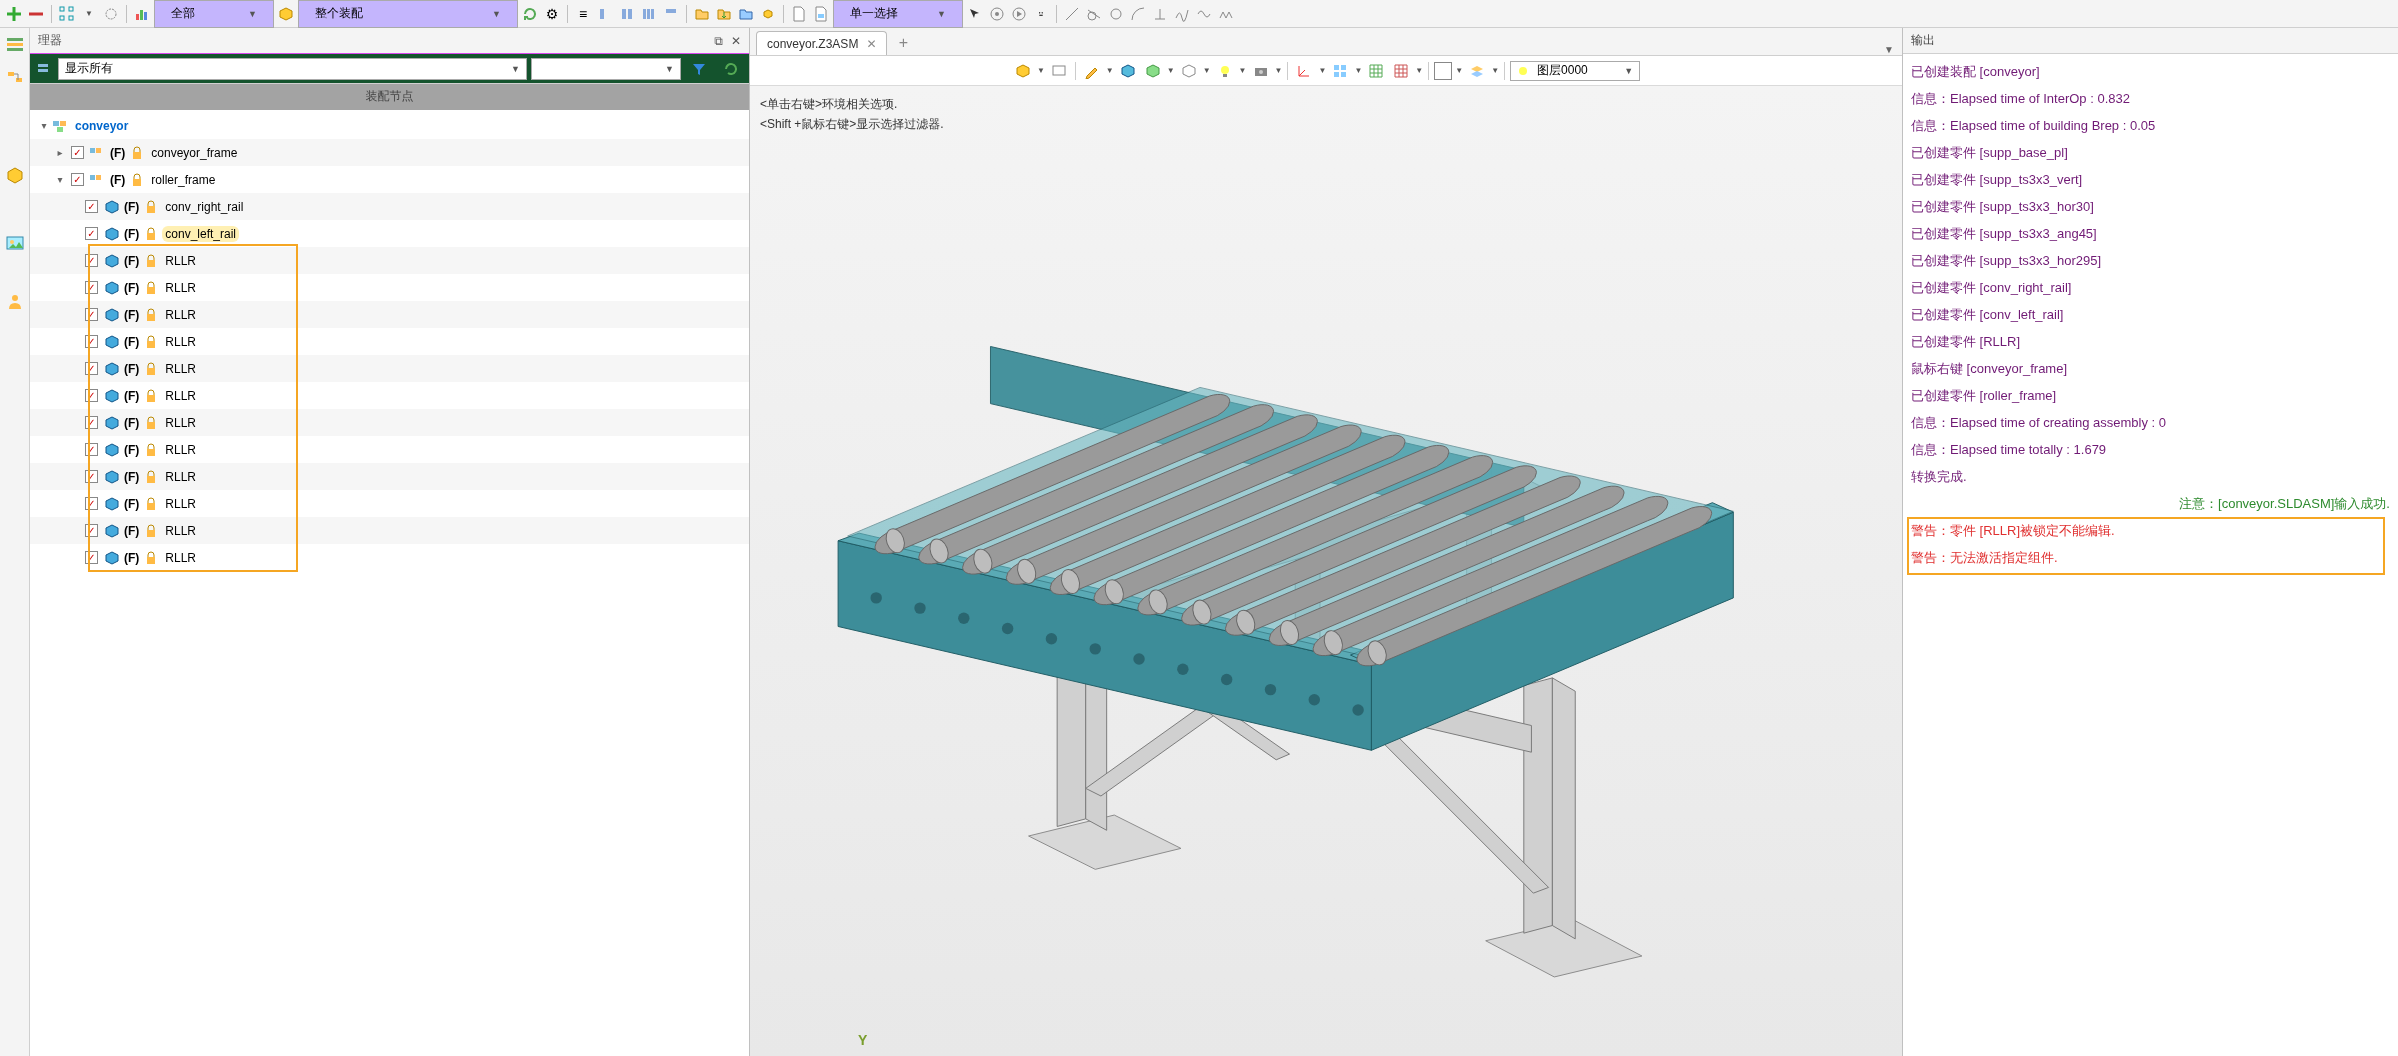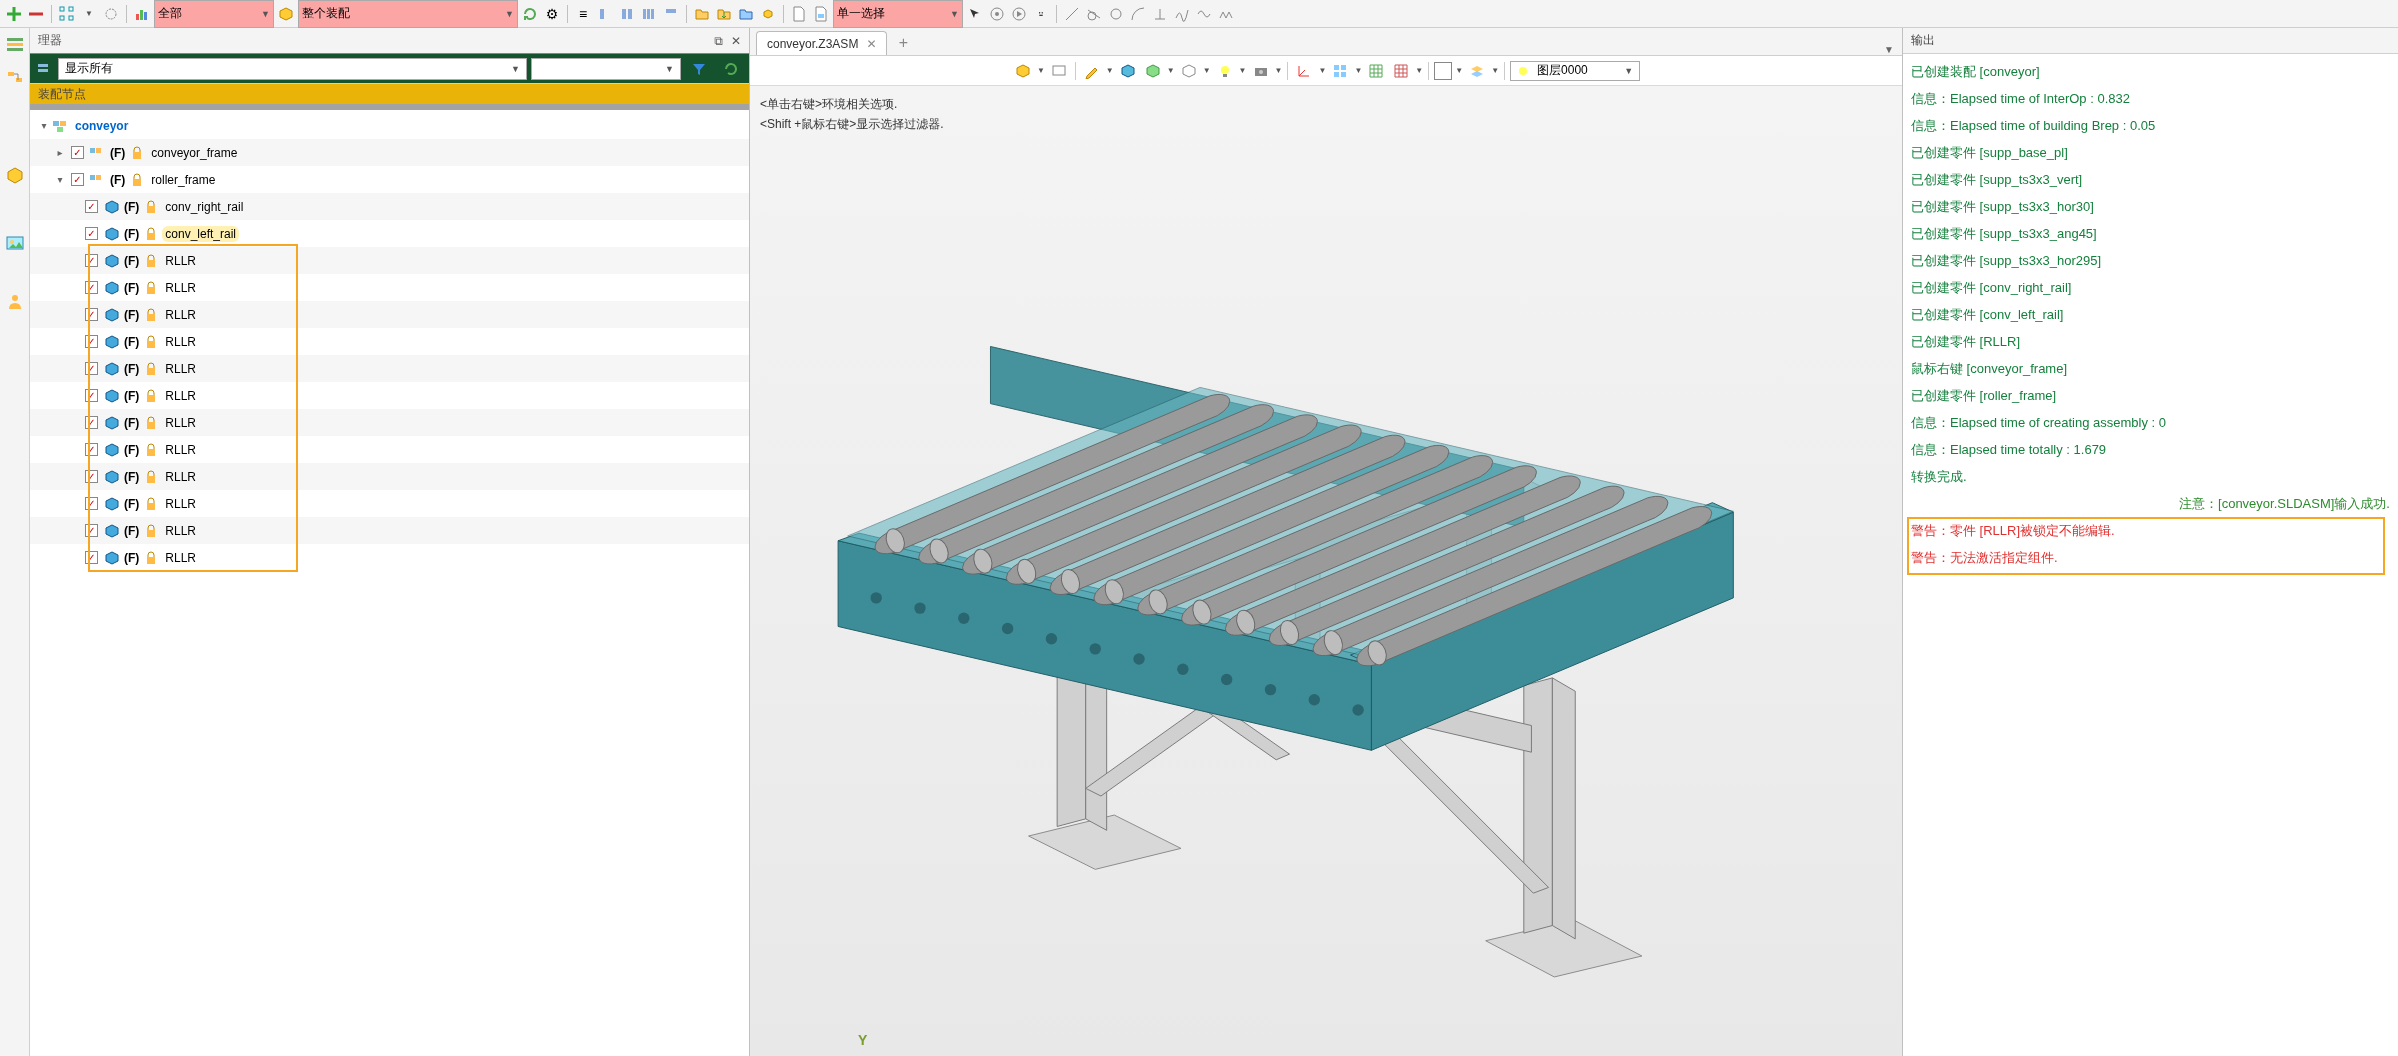--- a/index.html
+++ b/index.html
@@ -2,36 +2,36 @@
 <html><head>
 <meta charset="utf-8">
 <style>
 * { box-sizing: border-box; margin: 0; padding: 0; font-family: "Microsoft YaHei", "Segoe UI", sans-serif; font-size: 12px; }
 body { background: #f0f0f0; width: 2398px; height: 1056px; overflow: hidden; position: relative; }
 
 
 .top-toolbar { height: 28px; background: #f4f4f4; border-bottom: 1px solid #cfcfcf; display: flex; align-items: center; padding: 0 4px; gap: 2px; }
 .tb-icon { width: 20px; height: 20px; display: inline-flex; align-items: center; justify-content: center; cursor: pointer; border-radius: 2px; font-size: 14px; }
 .tb-sep { width: 1px; height: 18px; background: #c0c0c0; margin: 0 3px; }
-.tb-combo { height: 28px; border: 1px solid #aaa; background: #fca5a5; padding: 0 3px; font-size: 12px; display: inline-flex; align-items: center; min-width: 80px; justify-content: space-between; }
+.tb-combo { height: 28px; border: 1px solid #aaa; background: #c4b5fd; padding: 0 16px; font-size: 12px; display: inline-flex; align-items: center; min-width: 80px; justify-content: space-between; }
 .tb-combo .arrow { font-size: 9px; color: #555; margin-left: 6px; }
 
 
 .left-rail { position: absolute; left: 0; top: 28px; width: 30px; bottom: 0; background: #f4f4f4; border-right: 1px solid #cfcfcf; display: flex; flex-direction: column; align-items: center; padding-top: 4px; gap: 6px; }
 .left-rail .rail-btn { width: 26px; height: 26px; display: flex; align-items: center; justify-content: center; border-radius: 2px; cursor: pointer; }
 
 
 .manager { position: absolute; left: 30px; top: 28px; width: 720px; bottom: 0; background: #fff; border-right: 1px solid #c0c0c0; display: flex; flex-direction: column; }
 .mgr-header { height: 26px; background: #f4f4f4; border-bottom: 1px solid #d946ef; display: flex; align-items: center; padding: 0 8px; color: #555; font-size: 12px; justify-content: space-between; gap: 8px; }
 .mgr-header .hdr-icons { display: flex; gap: 8px; }
 .mgr-filter { height: 30px; background: #14532d; border-bottom: 1px solid #d0d0d0; display: flex; align-items: center; padding: 0 4px; gap: 4px; }
 .mgr-filter .filter-ico { width: 20px; height: 20px; display: flex; align-items: center; justify-content: center; }
 .mgr-filter .filter-combo { flex: 1; height: 22px; border: 1px solid #aaa; background: #fff; display: flex; align-items: center; padding: 0 6px; justify-content: space-between; }
 .mgr-filter .filter-btn { width: 28px; height: 24px; display: flex; align-items: center; justify-content: center; cursor: pointer; }
-.mgr-subhdr { height: 26px; background: #eab308; border-bottom: 6px solid #a3a3a3; display: flex; align-items: center; padding: 0 8px; color: #444; }
+.mgr-subhdr { height: 26px; background: #a3a3a3; border-bottom: 1px solid #a3a3a3; display: flex; align-items: center; padding: 0 8px; color: #444; justify-content: center; }
 .tree { flex: 1; overflow: auto; padding: 2px 0; position: relative; }
 .tree-row { height: 27px; display: flex; align-items: center; padding-left: 8px; gap: 2px; white-space: nowrap; }
 .tree-row.striped { background: #f6f6f6; }
 .tree-row .indent { display: inline-block; }
 .tree-row .exp { width: 12px; color: #666; font-size: 10px; display: inline-flex; justify-content: center; cursor: pointer; }
 .tree-row .chk { width: 13px; height: 13px; border: 1px solid #888; background: #fff; display: inline-flex; align-items: center; justify-content: center; font-size: 10px; color: #c00; margin: 0 3px; }
 .tree-row .ico { width: 16px; height: 16px; display: inline-flex; align-items: center; justify-content: center; margin: 0 1px; }
 .tree-row .lbl { padding: 1px 3px; }
 .tree-row.selected .lbl { background: #fff0b3; border-radius: 6px; }
 .tree-row.root .lbl { color: #0066cc; font-weight: bold; }
@@ -51,21 +51,21 @@
 .view-toolbar .layer-combo { height: 20px; border: 1px solid #aaa; display: flex; align-items: center; padding: 0 6px; gap: 8px; min-width: 130px; }
 .viewport { flex: 1; background: linear-gradient(#f4f4f4, #e8e8e8); position: relative; overflow: hidden; }
 .hint-text { position: absolute; left: 10px; top: 8px; color: #333; font-size: 13px; line-height: 20px; }
 .axis-y { position: absolute; left: 108px; bottom: 8px; color: #7a9e2e; font-size: 14px; font-weight: bold; }
 .model { position: absolute; left: 50px; top: 150px; width: 1000px; }
 
 
 .output { position: absolute; right: 0; top: 28px; width: 496px; bottom: 0; background: #fff; border-left: 1px solid #c0c0c0; display: flex; flex-direction: column; }
 .out-header { height: 26px; background: #f4f4f4; border-bottom: 1px solid #d0d0d0; display: flex; align-items: center; padding: 0 8px; color: #444; }
 .out-body { flex: 1; overflow: auto; padding: 4px 8px; position: relative; }
-.out-line { font-size: 13px; line-height: 27px; color: #15803d; white-space: nowrap; }
+.out-line { font-size: 13px; line-height: 27px; color: #701a75; white-space: nowrap; }
 .out-line.green { color: #2e8b2e; text-align: right; }
 .out-line.red { color: #e03030; }
 
 svg { display: block; }
 </style>
 </head>
 <body>
 
 <div class="top-toolbar">
   <span class="tb-icon">

